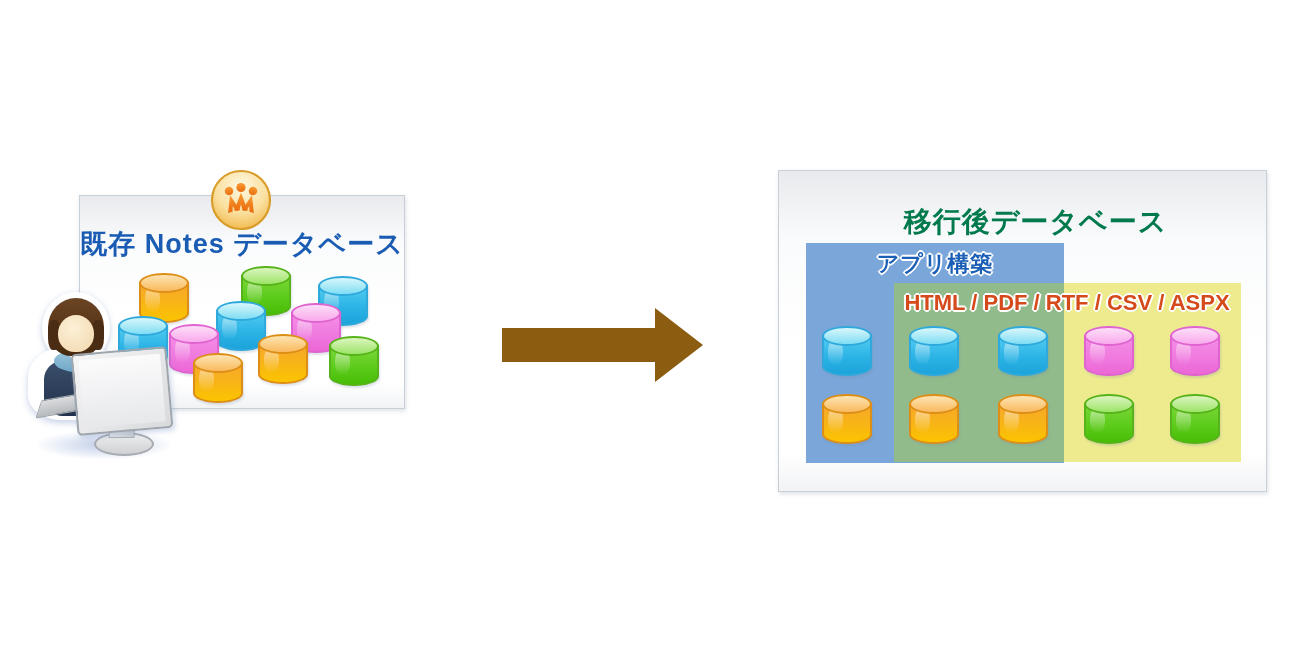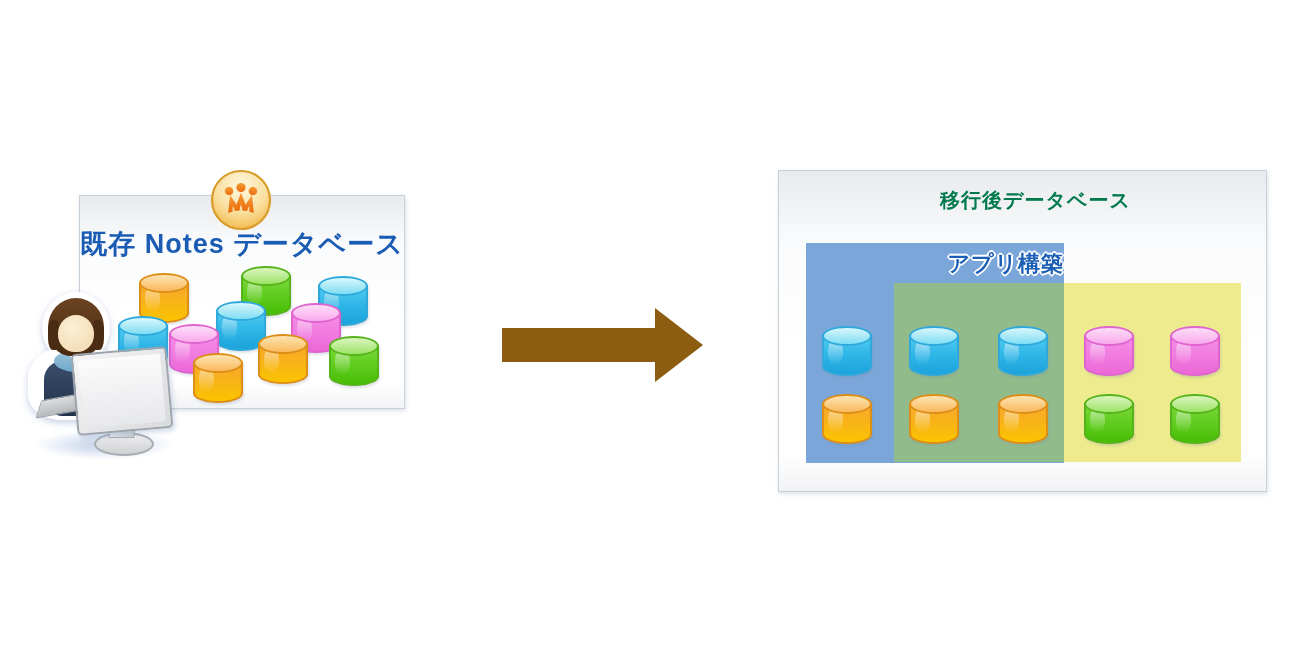--- a/index.html
+++ b/index.html
@@ -18,34 +18,34 @@
     box-shadow:1px 2px 4px rgba(160,170,185,.35);
   }
   #left-box  { left:79px;  top:195px; width:324px; height:212px; }
   #right-box { left:778px; top:170px; width:487px; height:320px; }
 
   .box-title {
     position:absolute; left:0; width:100%; text-align:center;
     font-weight:bold; letter-spacing:1px; white-space:nowrap;
   }
   #left-title  { top:30px;  font-size:27px; color:#1A5CB3; }
-  #right-title { top:16px;  font-size:20px; color:#007A4D; margin-left:13px; }
+  #right-title { top:32px;  font-size:28px; color:#007A4D; margin-left:13px; }
 
   
   .region { position:absolute; }
   #region-app     { left:27px;  top:72px;  width:258px; height:220px; background:#7AA6D9; }
   #region-formats { left:115px; top:112px; width:347px; height:179px; background:#EEEB8F; }
   #region-overlap { left:115px; top:112px; width:170px; height:179px; background:#92BB8C; }
 
   .outline-white {
     text-shadow:-2px 0 0 #fff, 2px 0 0 #fff, 0 -2px 0 #fff, 0 2px 0 #fff,
                 -1px -1px 0 #fff, 1px -1px 0 #fff, -1px 1px 0 #fff, 1px 1px 0 #fff;
   }
   #app-label {
-    position:absolute; left:27px; top:78px; width:258px; text-align:right;
+    position:absolute; left:27px; top:78px; width:258px; text-align:center;
     font-size:22px; font-weight:bold; color:#1B5EB5; letter-spacing:1px;
   }
   #formats-label {
     position:absolute; left:112px; top:119px; width:352px; text-align:center;
     font-size:22px; font-weight:bold; color:#D54A1A; white-space:nowrap;
   }
 
   
   .cyl { position:absolute; width:50px; height:50px; filter:drop-shadow(1px 2px 1px rgba(120,140,160,.25)); }
   .cyl-body {
@@ -212,20 +212,21 @@
 
   <div id="arrow-body"></div>
   <div id="arrow-head"></div>
 
   <div id="right-box" class="panel">
     <div id="right-title" class="box-title">移行後データベース</div>
     <div id="region-app" class="region"></div>
     <div id="region-formats" class="region"></div>
     <div id="region-overlap" class="region"></div>
     <div id="app-label" class="outline-white">アプリ構築</div>
+    <div id="formats-label" class="outline-white">HTML / PDF / RTF / CSV / ASPX</div>
     <div class="abs" style="left:0;top:0;width:100%;height:100%;">
         <div class="cyl c-blue" style="left: 43px; top: 155px;">
           <div class="cyl-body"></div>
           <div class="cyl-top"></div>
         </div>
         <div class="cyl c-blue" style="left: 130px; top: 155px;">
           <div class="cyl-body"></div>
           <div class="cyl-top"></div>
         </div>
         <div class="cyl c-blue" style="left: 219px; top: 155px;">

